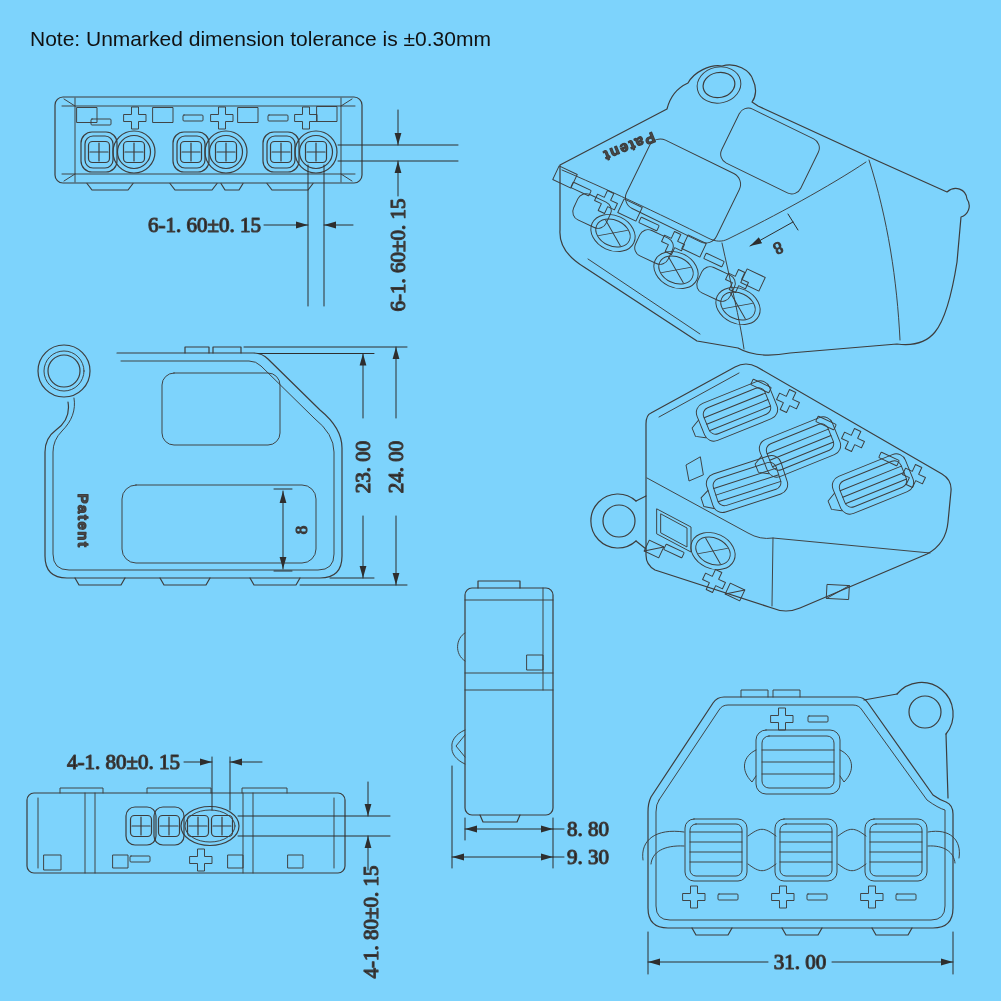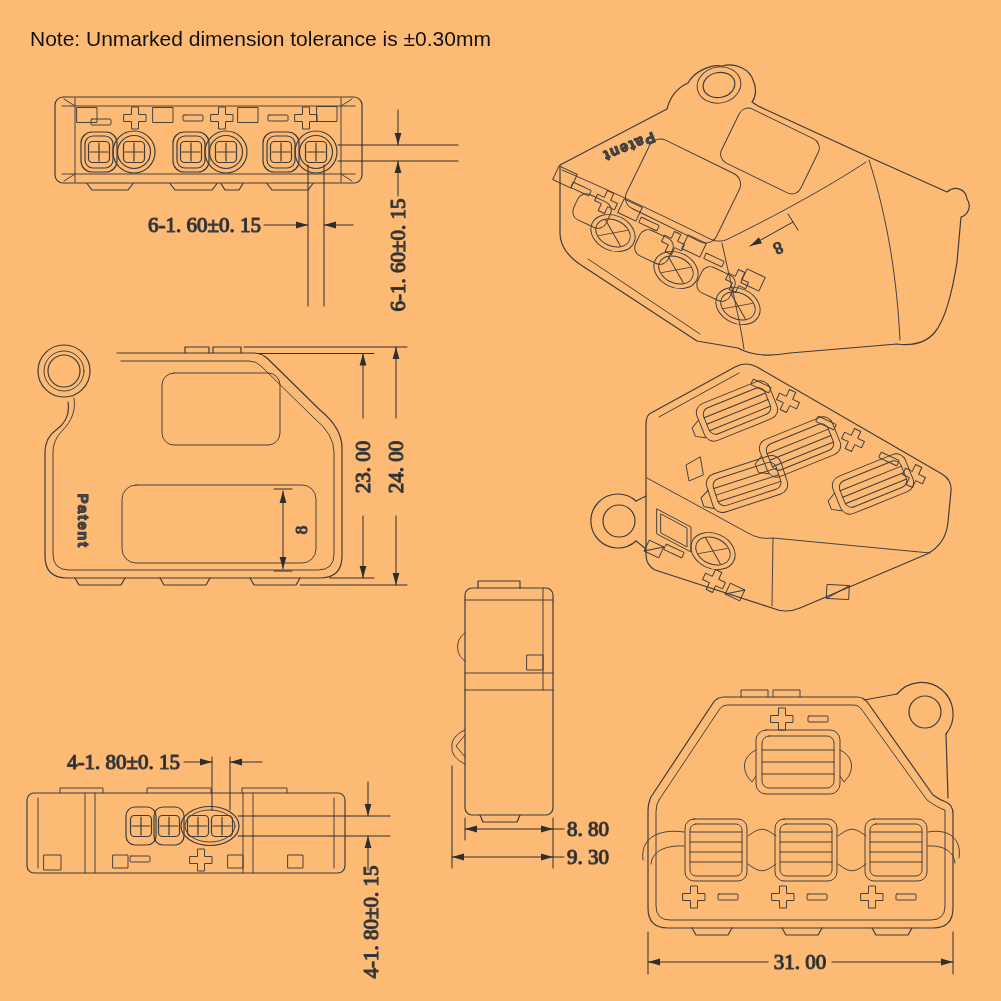--- a/index.html
+++ b/index.html
@@ -1,16 +1,16 @@
 <!DOCTYPE html>
 <html><head>
 <meta charset="utf-8">
 <style>
   html,body{margin:0;padding:0;background:#ffffff;}
-  #stage{position:relative;width:1001px;height:1001px;background:#fdba74;overflow:hidden;
+  #stage{position:relative;width:1001px;height:1001px;background:#7dd3fc;overflow:hidden;
          font-family:"Liberation Sans",sans-serif;}
   #note{position:absolute;left:30px;top:27px;font-size:21px;color:#111;letter-spacing:0px;}
   svg{position:absolute;left:0;top:0;}
   .ln{fill:none;stroke:#3d3d3d;stroke-width:1.2;stroke-linecap:round;stroke-linejoin:round;}
   .thin{stroke-width:0.95;}
   .dl{fill:none;stroke:#2e2e2e;stroke-width:1;}
   .dimtxt{font-family:"Liberation Serif",serif;font-size:21px;fill:#1c1c1c;}
   .dimsm{font-family:"Liberation Serif",serif;font-size:17px;fill:#1c1c1c;}
   .patent{font-family:"Liberation Sans",sans-serif;font-weight:bold;font-size:15px;fill:#4c4c4c;letter-spacing:1.5px;}
 </style>

